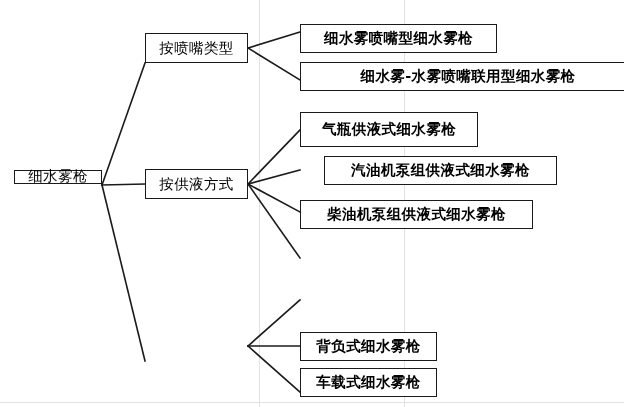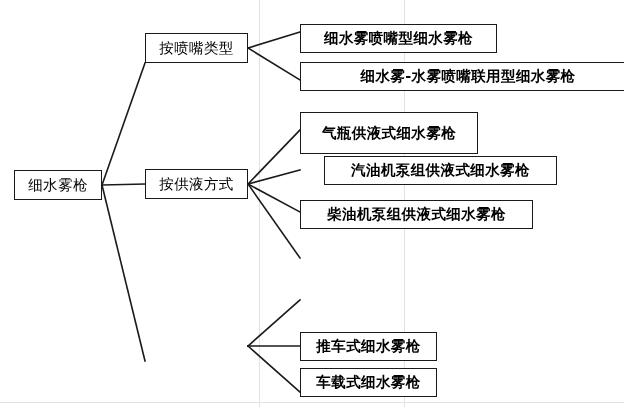--- a/index.html
+++ b/index.html
@@ -76,56 +76,56 @@
       <line x1="248" y1="184" x2="300" y2="170"></line>
       <line x1="248" y1="184" x2="300" y2="212"></line>
       <line x1="248" y1="184" x2="300" y2="258"></line>
 
       <line x1="248" y1="346" x2="300" y2="300"></line>
       <line x1="248" y1="346" x2="300" y2="346"></line>
       <line x1="248" y1="346" x2="300" y2="392"></line>
     </g>
   </svg>
 
-  <div class="node node-root" style="left:14px; top:170px; width:88px; height:30px;">
+  <div class="node node-root" style="left:14px; top:170px; width:88px; height:14px;align-items:flex-end;">
     <span>细水雾枪</span>
   </div>
 
   <div class="node node-category" style="left:145px; top:33px; width:103px; height:30px;">
     <span>按喷嘴类型</span>
   </div>
 
   <div class="node node-category" style="left:145px; top:169px; width:103px; height:30px;">
     <span>按供液方式</span>
   </div>
 
 
   <div class="node node-leaf" style="left:300px; top:24px; width:197px; height:29px;">
     <span>细水雾喷嘴型细水雾枪</span>
   </div>
 
   <div class="node node-leaf" style="left:300px; top:62px; width:336px; height:29px;">
     <span>细水雾-水雾喷嘴联用型细水雾枪</span>
   </div>
 
-  <div class="node node-leaf" style="left:300px; top:112px; width:178px; height:42px;">
+  <div class="node node-leaf" style="left:300px; top:112px; width:178px; height:35px;">
     <span>气瓶供液式细水雾枪</span>
   </div>
 
   <div class="node node-leaf" style="left:300px; top:156px; width:233px; height:29px;margin-left:24px;">
     <span>汽油机泵组供液式细水雾枪</span>
   </div>
 
   <div class="node node-leaf" style="left:300px; top:200px; width:233px; height:29px;">
     <span>柴油机泵组供液式细水雾枪</span>
   </div>
 
 
 
   <div class="node node-leaf" style="left:300px; top:332px; width:137px; height:29px;">
-    <span>推车式细水雾枪</span>
+    <span>背负式细水雾枪</span>
   </div>
 
   <div class="node node-leaf" style="left:300px; top:368px; width:137px; height:29px;">
     <span>车载式细水雾枪</span>
   </div>
 
 </div>
 
 </body></html>

